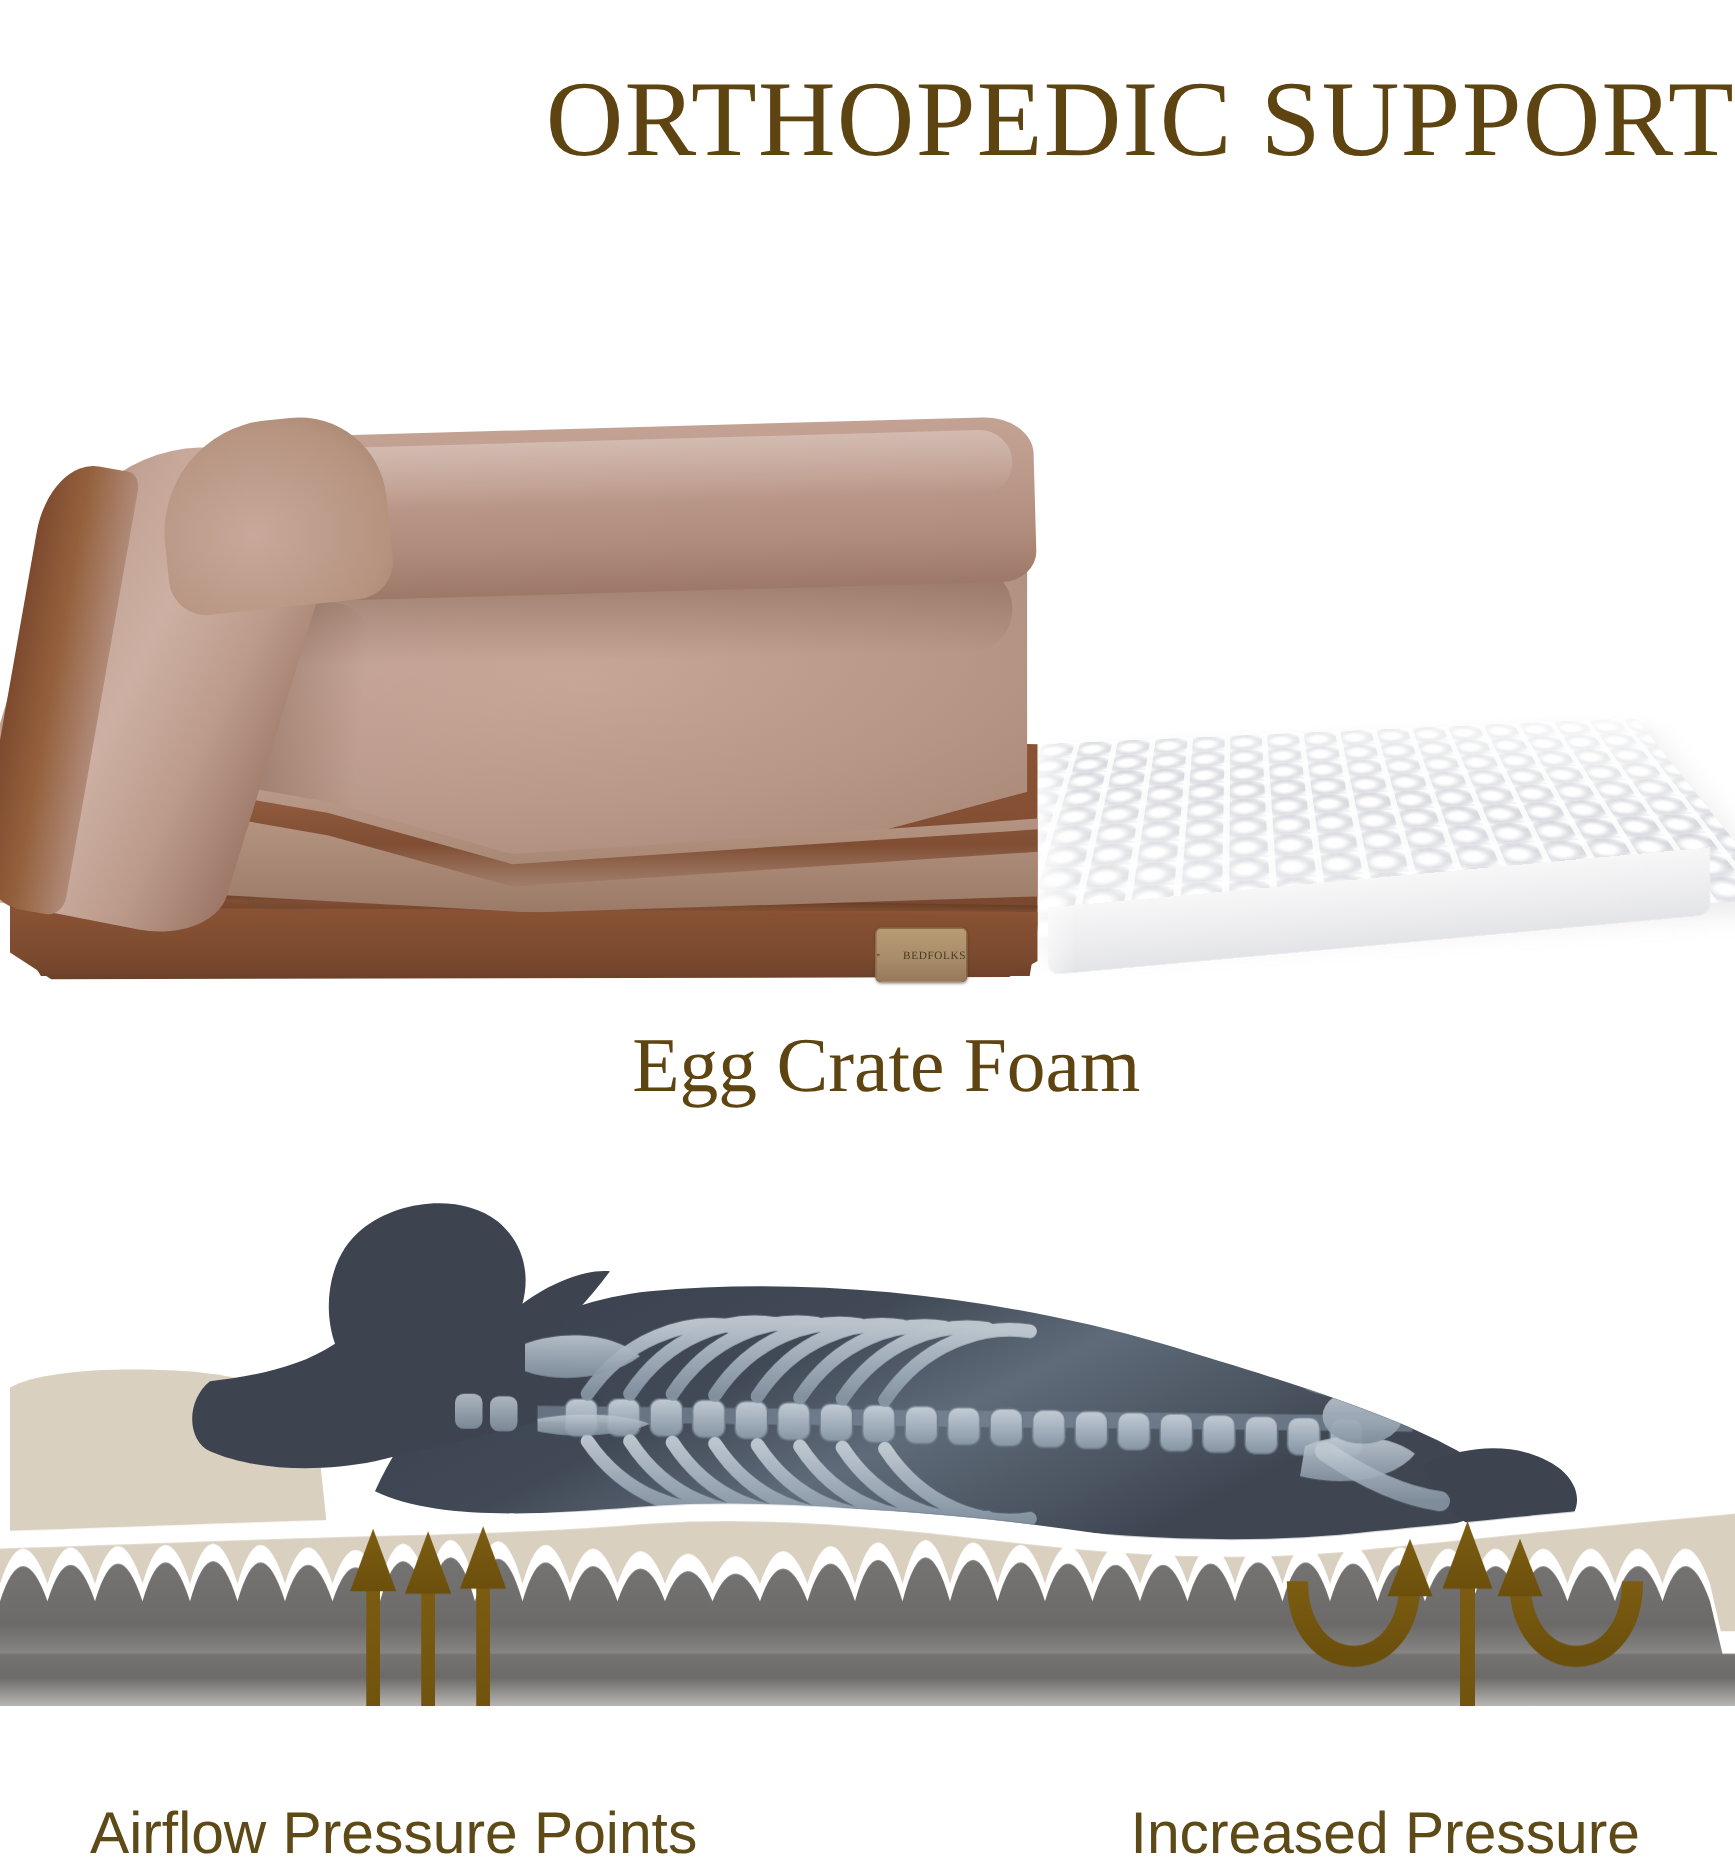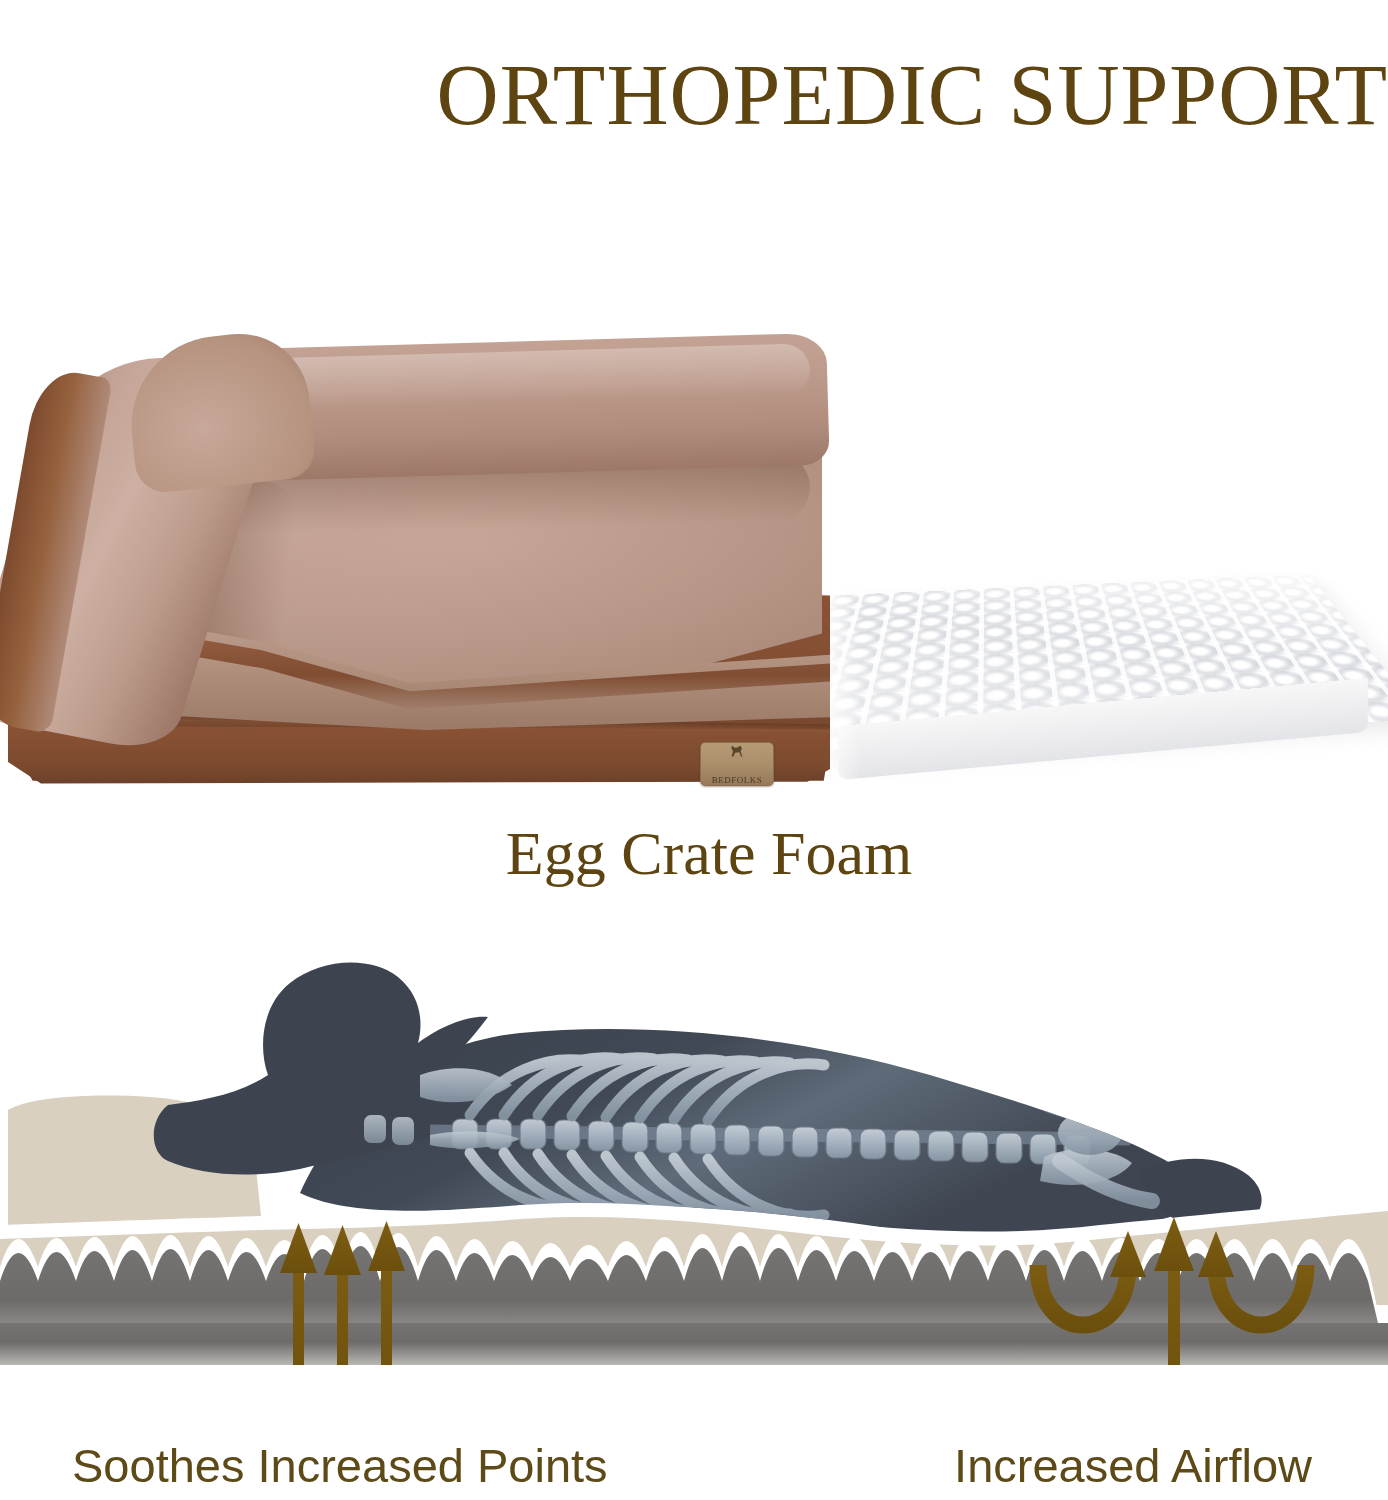--- a/index.html
+++ b/index.html
@@ -263,21 +263,21 @@
   .brand-patch {
     position: absolute;
     left: 700px;
     top: 742px;
     width: 72px;
     height: 42px;
     background: linear-gradient(180deg, #b79b75 0%, #a98d69 55%, #96795a 100%);
     border-radius: 5px;
     border: 1px solid #8a7050;
     display: flex;
-    flex-direction: column;
+    flex-direction: row;
     align-items: center;
     justify-content: center;
     gap: 18px;
     box-shadow: 0 1px 2px rgba(60,32,16,.4);
   }
   .brand-dog {
     width: 18px;
     height: 14px;
     opacity: .85;
   }
@@ -583,17 +583,17 @@
 
         <g>
           <path d="M1216 340 C1216 420 1306 420 1306 340" stroke="url(#arrowGrad)" stroke-width="17" fill="none" stroke-linecap="butt"></path>
           <polygon points="1216,306 1234,352 1198,352" fill="url(#arrowGrad)"></polygon>
         </g>
       </g>
     </svg>
   </div>
 
   <div class="label-row">
-    <div class="label label-left">Soothes Increased Points</div>
-    <div class="label label-right">Increased Airflow</div>
+    <div class="label label-left">Airflow Pressure Points</div>
+    <div class="label label-right">Increased Pressure</div>
   </div>
 
 </div>
 
 </body></html>

